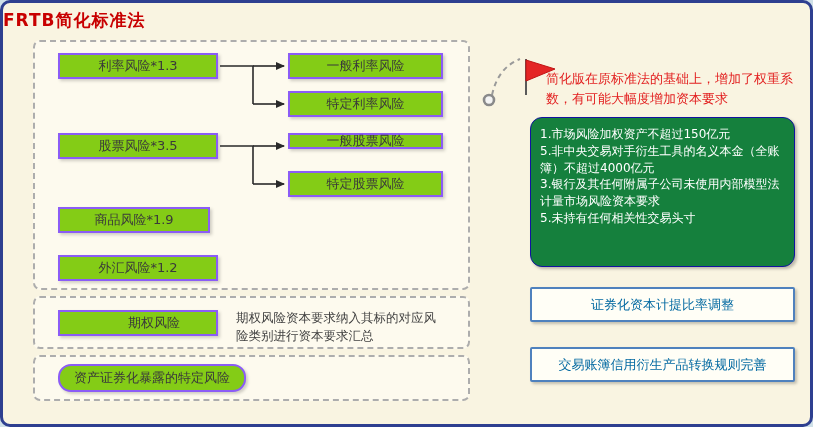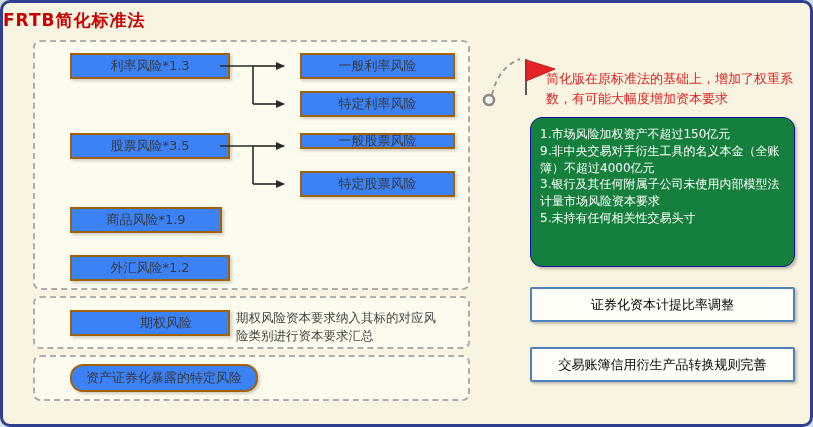--- a/index.html
+++ b/index.html
@@ -23,25 +23,24 @@
     position: absolute; box-sizing: border-box;
     border: 2px dashed #adadad; border-radius: 7px;
     background: #fdfaee;
   }
   .panel-main   { left: 30px; top: 37px;  width: 437px; height: 250px; }
   .panel-option { left: 30px; top: 293px; width: 437px; height: 53px; }
   .panel-sec    { left: 30px; top: 352px; width: 437px; height: 46px; }
   .riskbox {
     position: absolute; box-sizing: border-box;
     display: flex; align-items: center; justify-content: center;
-    background: #3b82f6; border: 2px solid #a16207;
+    background: #84cc16; border: 2px solid #8b5cf6;
     font-size: 13px; color: #3a3a3a;
     box-shadow: 2px 2px 3px rgba(0,0,0,0.18);
     text-align: center;
-    margin-left: 12px;
   }
   #b-interest      { left: 55px;  top: 50px;  width: 160px; height: 26px; }
   #b-gen-interest  { left: 285px; top: 50px;  width: 155px; height: 26px; }
   #b-spec-interest { left: 285px; top: 88px;  width: 155px; height: 26px; text-align: center; }
   #b-equity        { left: 55px;  top: 130px; width: 160px; height: 26px; }
   #b-gen-equity    { left: 285px; top: 130px; width: 155px; height: 16px; text-align: center; }
   #b-spec-equity   { left: 285px; top: 168px; width: 155px; height: 26px; }
   #b-commodity     { left: 55px;  top: 204px; width: 152px; height: 26px; }
   #b-fx            { left: 55px;  top: 252px; width: 160px; height: 26px; }
   #b-option        { left: 55px;  top: 307px; width: 160px; height: 26px; padding-left: 32px; }
@@ -61,21 +60,21 @@
     color: #ffffff; font-size: 12px; line-height: 1.4;
     padding: 8px 9px;
     box-shadow: 2px 2px 3px rgba(0,0,0,0.25);
   }
   .blue-panel .cond { margin: 0; }
   .outline-box {
     position: absolute; left: 527px; width: 265px; height: 35px;
     box-sizing: border-box;
     background: #fffef6; border: 2px solid #4f81bd; border-radius: 2px;
     display: flex; align-items: center; justify-content: center;
-    font-size: 13px; color: #000000;
+    font-size: 13px; color: #0369a1;
     box-shadow: 2px 2px 3px rgba(0,0,0,0.22);
   }
   #obox1 { top: 284px; }
   #obox2 { top: 344px; }
   .connectors {
     position: absolute; left: 0; top: 0;
     pointer-events: none;
   }
 </style>
 </head>
@@ -100,21 +99,21 @@
     <div class="riskbox" id="b-fx">外汇风险*1.2</div>
     <div class="riskbox" id="b-option">期权风险</div>
     <div class="riskbox" id="b-sec">资产证券化暴露的特定风险</div>
 
     <div class="option-note">期权风险资本要求纳入其标的对应风险类别进行资本要求汇总</div>
 
     <div class="flag-note">简化版在原标准法的基础上，增加了权重系数，有可能大幅度增加资本要求</div>
 
     <div class="blue-panel">
       <p class="cond">1.市场风险加权资产不超过150亿元</p>
-      <p class="cond">9.非中央交易对手衍生工具的名义本金（全账簿）不超过4000亿元</p>
+      <p class="cond">5.非中央交易对手衍生工具的名义本金（全账簿）不超过4000亿元</p>
       <p class="cond">3.银行及其任何附属子公司未使用内部模型法计量市场风险资本要求</p>
       <p class="cond">5.未持有任何相关性交易头寸</p>
     </div>
 
     <div class="outline-box" id="obox1">证券化资本计提比率调整</div>
     <div class="outline-box" id="obox2">交易账簿信用衍生产品转换规则完善</div>
 
     <svg class="connectors" width="813" height="427" viewBox="0 0 813 427">
       <defs>
         <marker id="arr" markerWidth="9" markerHeight="8" refX="8" refY="4" orient="auto" markerUnits="userSpaceOnUse">

